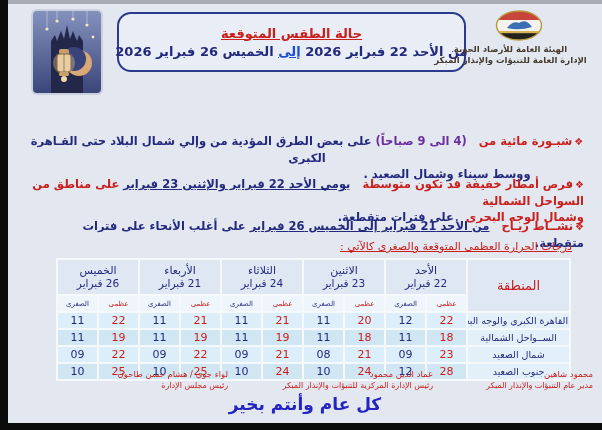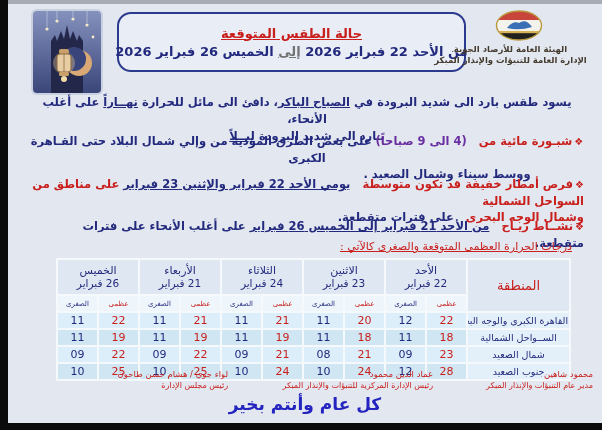--- a/index.html
+++ b/index.html
@@ -16,21 +16,21 @@
   
   .mosque-art{position:absolute;left:25px;top:7px;width:68px;height:82px;
     border-radius:4px;overflow:hidden;box-shadow:0 0 0 2px #c9d0df;}
   .title-box{
     position:absolute;left:109px;top:8px;width:345px;height:56px;
     border:2px solid #2b3a8c;border-radius:14px;background:#e9edf6;
     display:flex;flex-direction:column;justify-content:center;align-items:center;gap:3px;text-align:right;
   }
   .title-box .ttl{color:#c9201d;font-weight:bold;font-size:13px;text-decoration:underline;}
   .title-box .dates{color:#232a7e;font-weight:bold;font-size:13px;white-space:nowrap;}
-  .title-box .dates .ila{color:#737373;text-decoration:underline;}
+  .title-box .dates .ila{color:#1d4ed8;text-decoration:underline;}
   .org{position:absolute;left:420px;top:40px;width:165px;text-align:center;
     color:#453b2e;font-weight:bold;font-size:8.5px;line-height:11px;}
   .logo{position:absolute;left:487px;top:6px;width:48px;height:31px;}
   
   .navy{color:#232a7e;}
   .red{color:#c9201d;padding-left:8px;}
   .purple{color:#6a2fa0;}
   .u{text-decoration:underline;}
   .summary{
     position:absolute;left:22px;right:18px;top:90px;text-align:center;
@@ -138,21 +138,20 @@
         <path d="M12 18 q6-8 12-5 q7-5 13 4 q-13 4 -25 1 Z" fill="#3a6fb5"></path>
       </g>
       <ellipse cx="24" cy="15.5" rx="22.5" ry="14.5" fill="none" stroke="#b99b3e" stroke-width="1.4"></ellipse>
     </svg>
   </div>
   <div class="org">
     <div>الهيئة العامة للأرصاد الجوية</div>
     <div>الإدارة العامة للتنبؤات والإنذار المبكر</div>
   </div>
 
-  <div class="summary"><span>يسود طقس بارد الى شديد البرودة في </span><span class="u">الصباح الباكر</span><span>، دافئ الى مائل للحرارة </span><span class="u">نهــاراً</span><span> على أغلب الأنحاء،</span><br><span>بـارد الى شديد البرودة </span><span class="u">ليــلاً</span></div>
 
   <div class="bullet b1"><span class="mk">❖</span><span class="red">شبـورة مائية من </span><span class="purple">(4 الى 9 صباحاً)</span><span class="navy"> على بعض الطرق المؤدية من وإلي شمال البلاد حتى القـاهرة الكبرى</span><span class="line2 navy">ووسط سيناء وشمال الصعيد .</span></div>
 
   <div class="bullet b2"><span class="mk">❖</span><span class="red">فرص أمطار خفيفة قد تكون متوسطة </span><span class="navy u">يومي الأحد 22 فبراير والإثنين 23 فبراير</span><span class="red"> على مناطق من السواحل الشمالية</span><br><span class="red">وشمال الوجه البحرى </span><span class="navy">على فترات متقطعة.</span></div>
 
   <div class="bullet b3"><span class="mk">❖</span><span class="red">نشــاط ريـاح </span><span class="navy u">من الأحد 21 فبراير إلى الخميس 26 فبراير</span><span class="navy"> على أغلب الأنحاء على فترات متقطعة.</span></div>
 
   <div class="table-title">درجات الحرارة العظمى المتوقعة والصغرى كالآتي :</div>
 
   <table class="temps">

